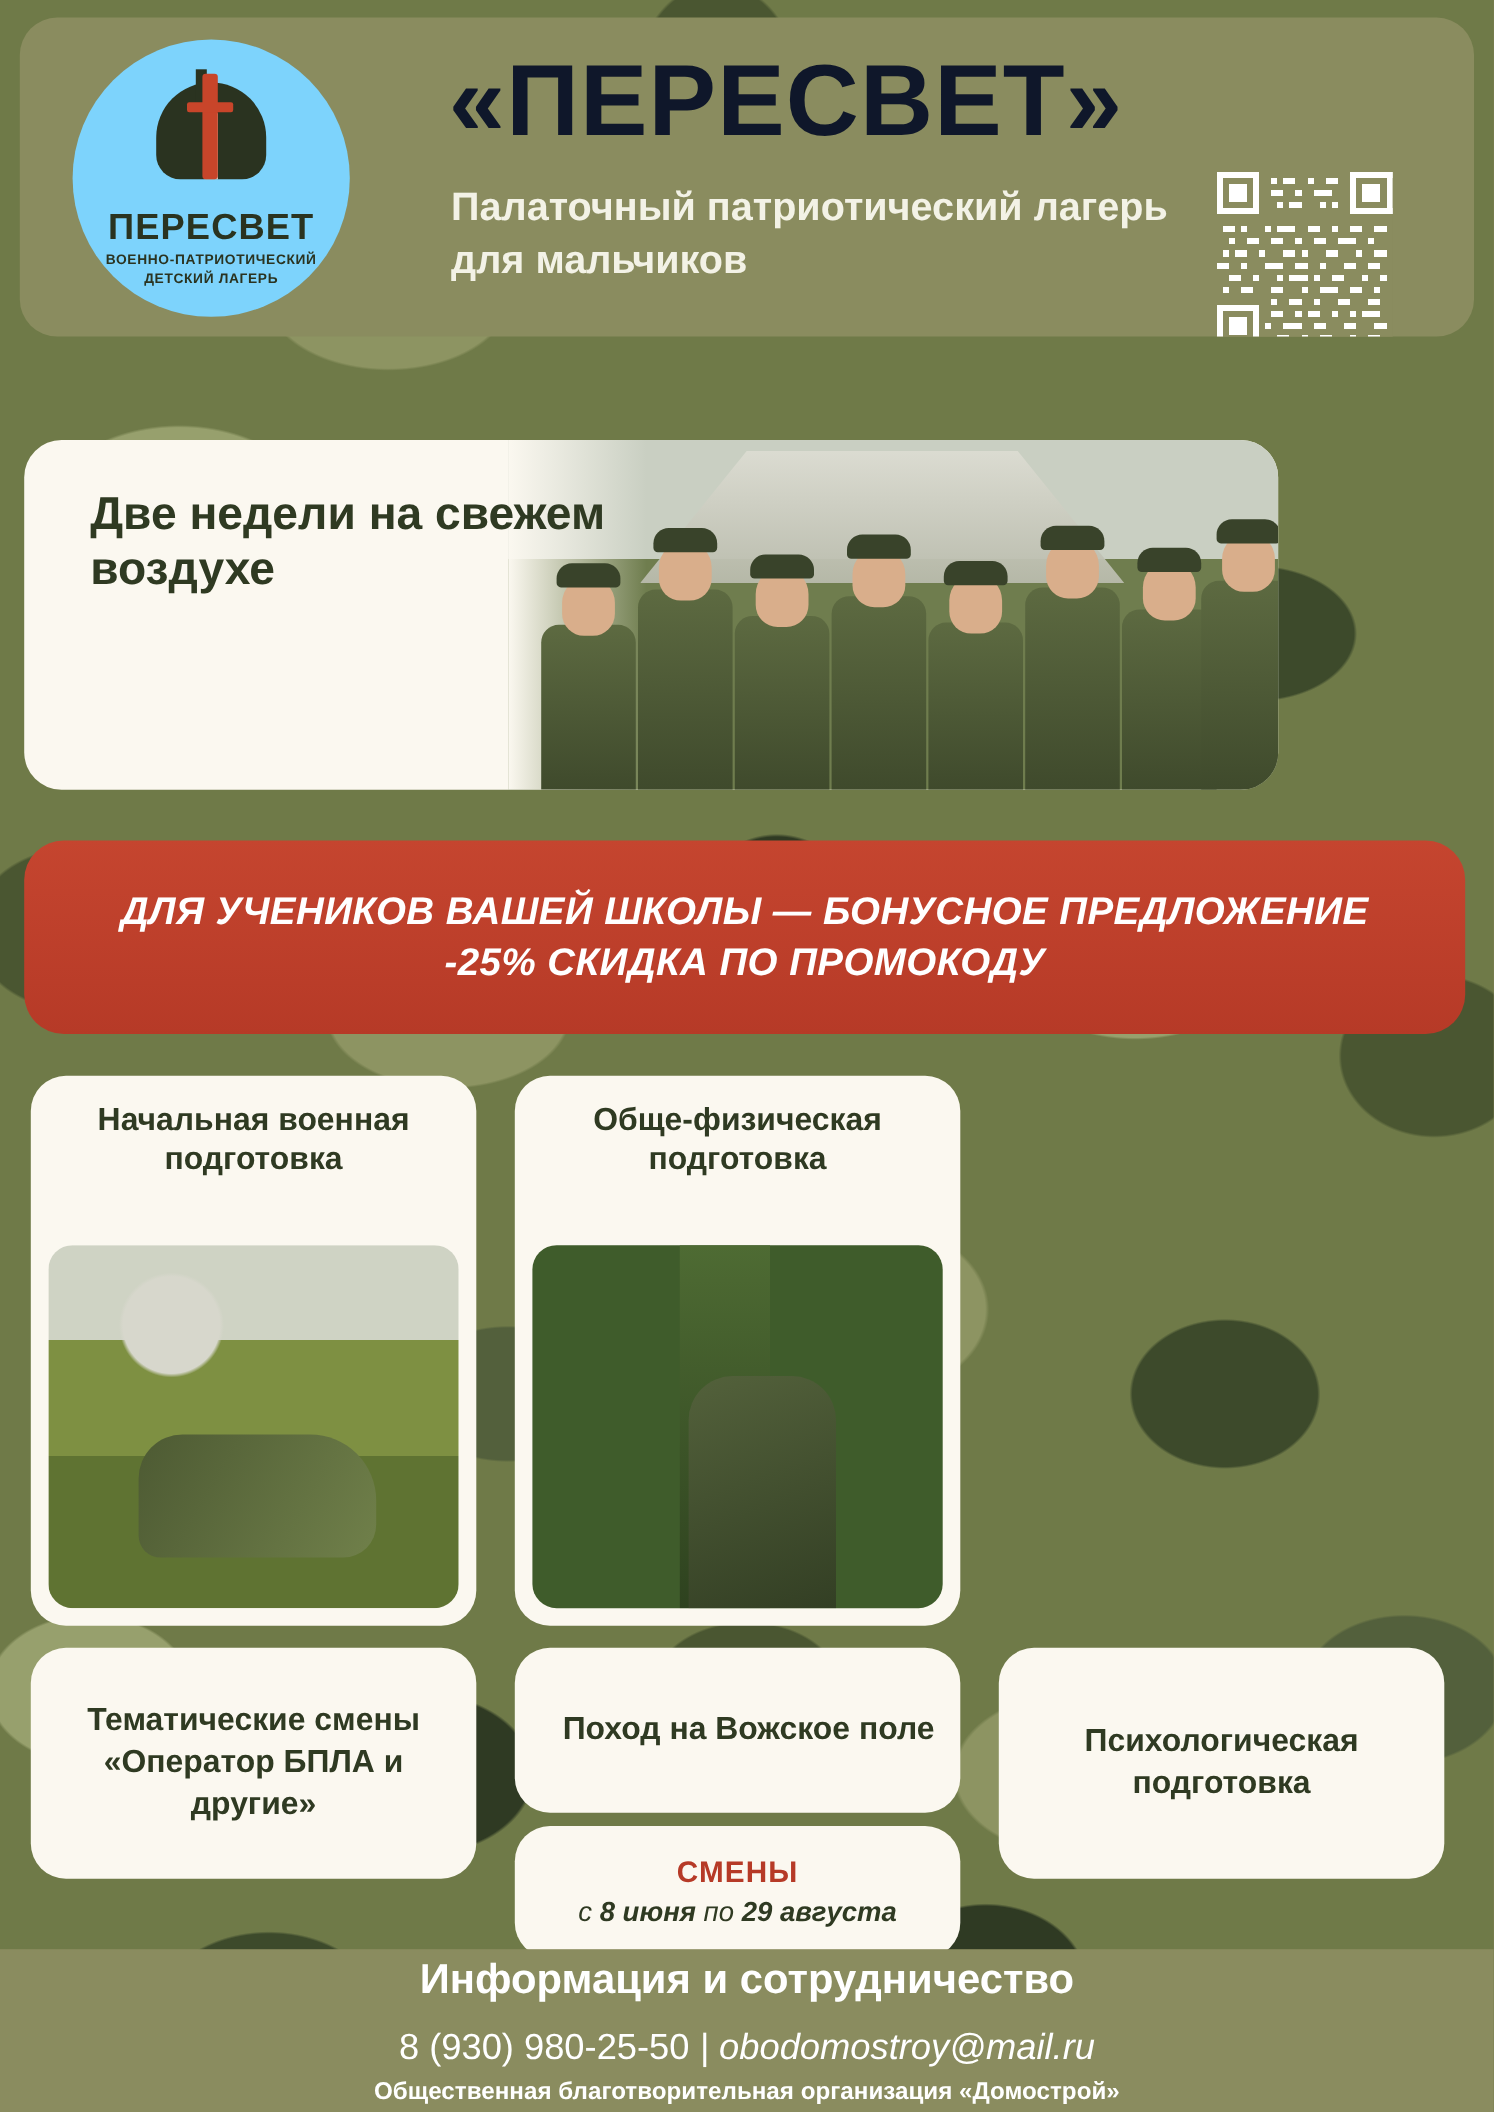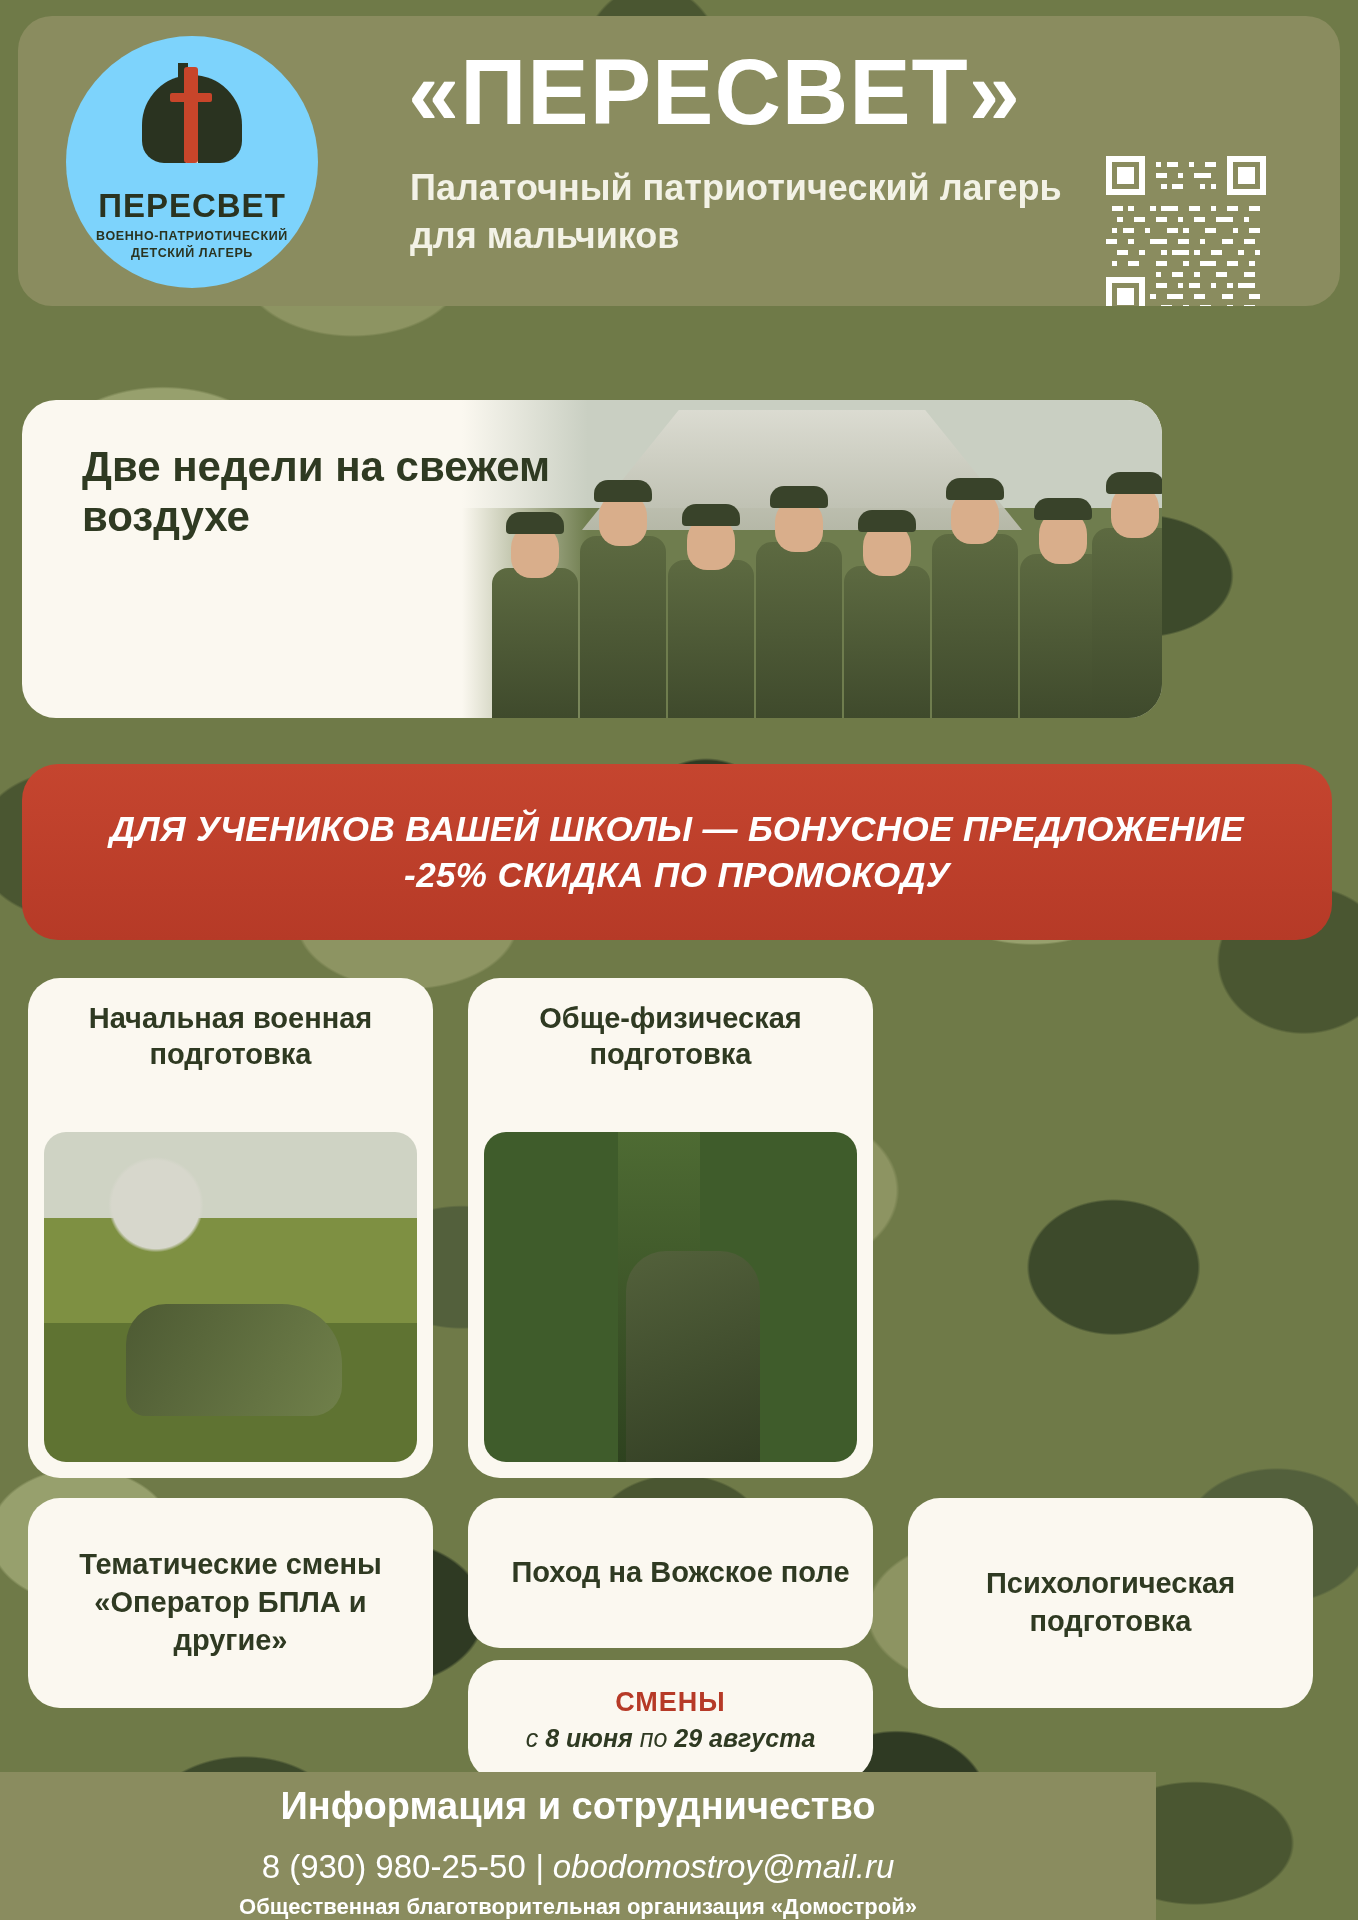--- a/index.html
+++ b/index.html
@@ -102,21 +102,21 @@
     font-weight: bold; font-size: 33px; letter-spacing: 1px;
     color: #2a3320; margin-top: 8px;
   }
   .logo-sub {
     font-size: 12.5px; font-weight: bold; color: #2a3320;
     letter-spacing: 0.6px; text-align: center; line-height: 1.35; margin-top: 3px;
   }
   .title {
     position: absolute;
     left: 390px; top: 30px;
-    font-size: 92px; font-weight: bold; color: #ffffff;
+    font-size: 92px; font-weight: bold; color: #0f172a;
     letter-spacing: 1px; line-height: 1;
   }
   .subtitle {
     position: absolute;
     left: 392px; top: 148px; width: 680px;
     font-size: 36px; font-weight: bold; color: #f3f2e6;
     line-height: 1.32;
   }
   .qr {
     position: absolute; right: 74px; top: 140px;
@@ -261,23 +261,23 @@
   .shifts-title {
     font-size: 27px; font-weight: bold; color: #b63a27; letter-spacing: 1px;
   }
   .shifts-dates {
     margin-top: 6px; font-size: 25px; font-style: italic; color: #2f3a22;
   }
   .shifts-dates b { font-weight: bold; }
 
   
   .footer {
-    position: absolute; left: 0; bottom: 0; width: 1156px; height: 148px;
+    position: absolute; left: 0; bottom: 0; width: 1358px; height: 148px;
     background: #8a8c5f;
-    display: flex; flex-direction: column; align-items: center; justify-content: flex-end;
+    display: flex; flex-direction: column; align-items: center; justify-content: center;
   }
   .footer-title {
     font-size: 38px; font-weight: bold; color: #ffffff;
   }
   .footer-contact {
     margin-top: 20px; font-size: 33px; color: #ffffff; font-style: italic;
   }
   .footer-contact .phone { font-style: normal; }
   .footer-org {
     margin-top: 8px; font-size: 22px; font-weight: bold; color: #ffffff;

